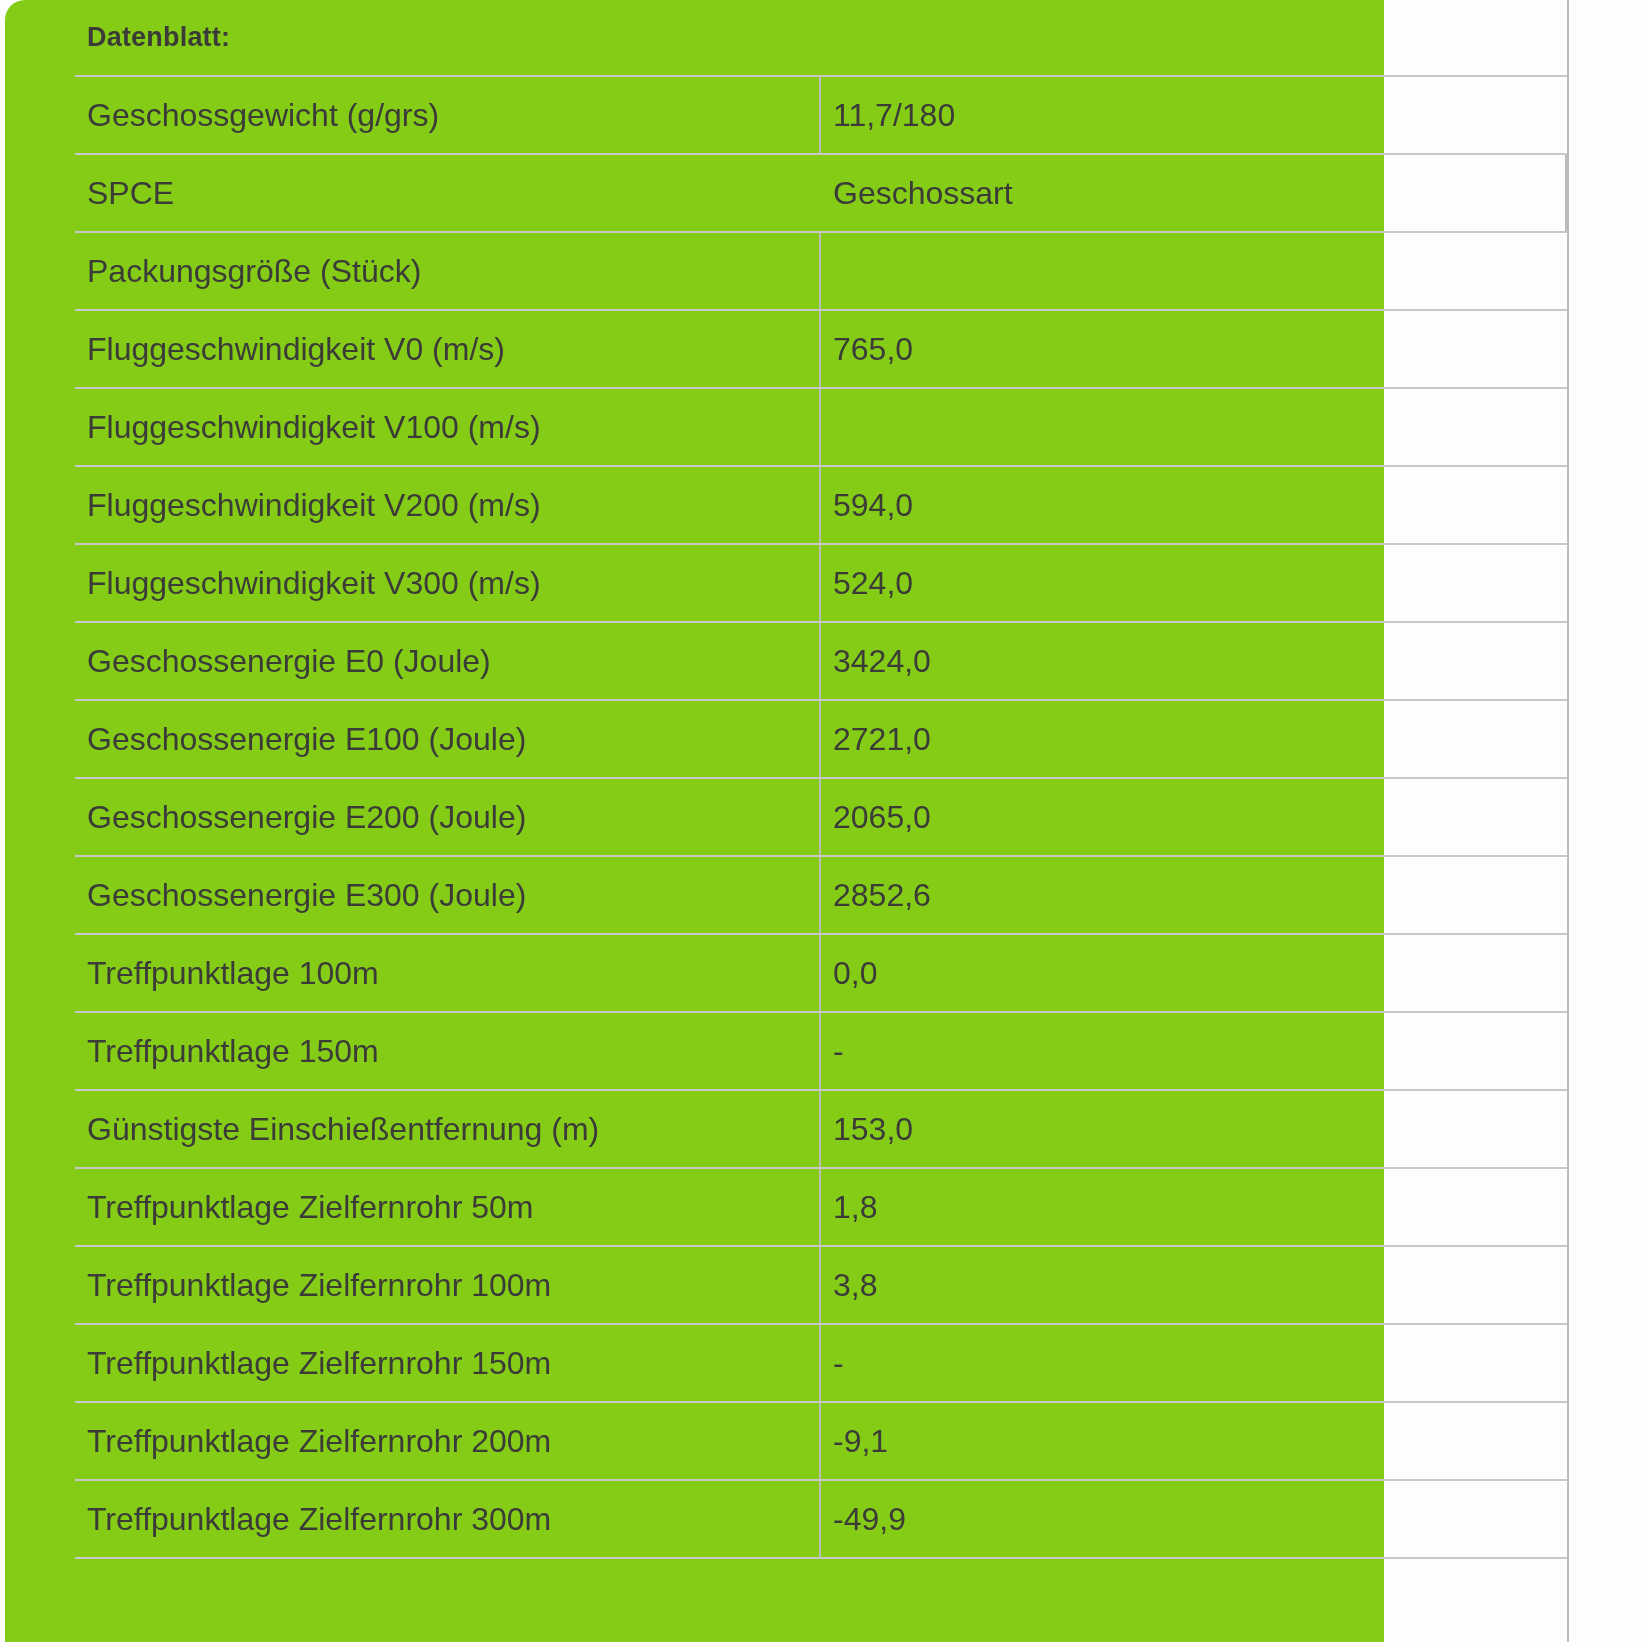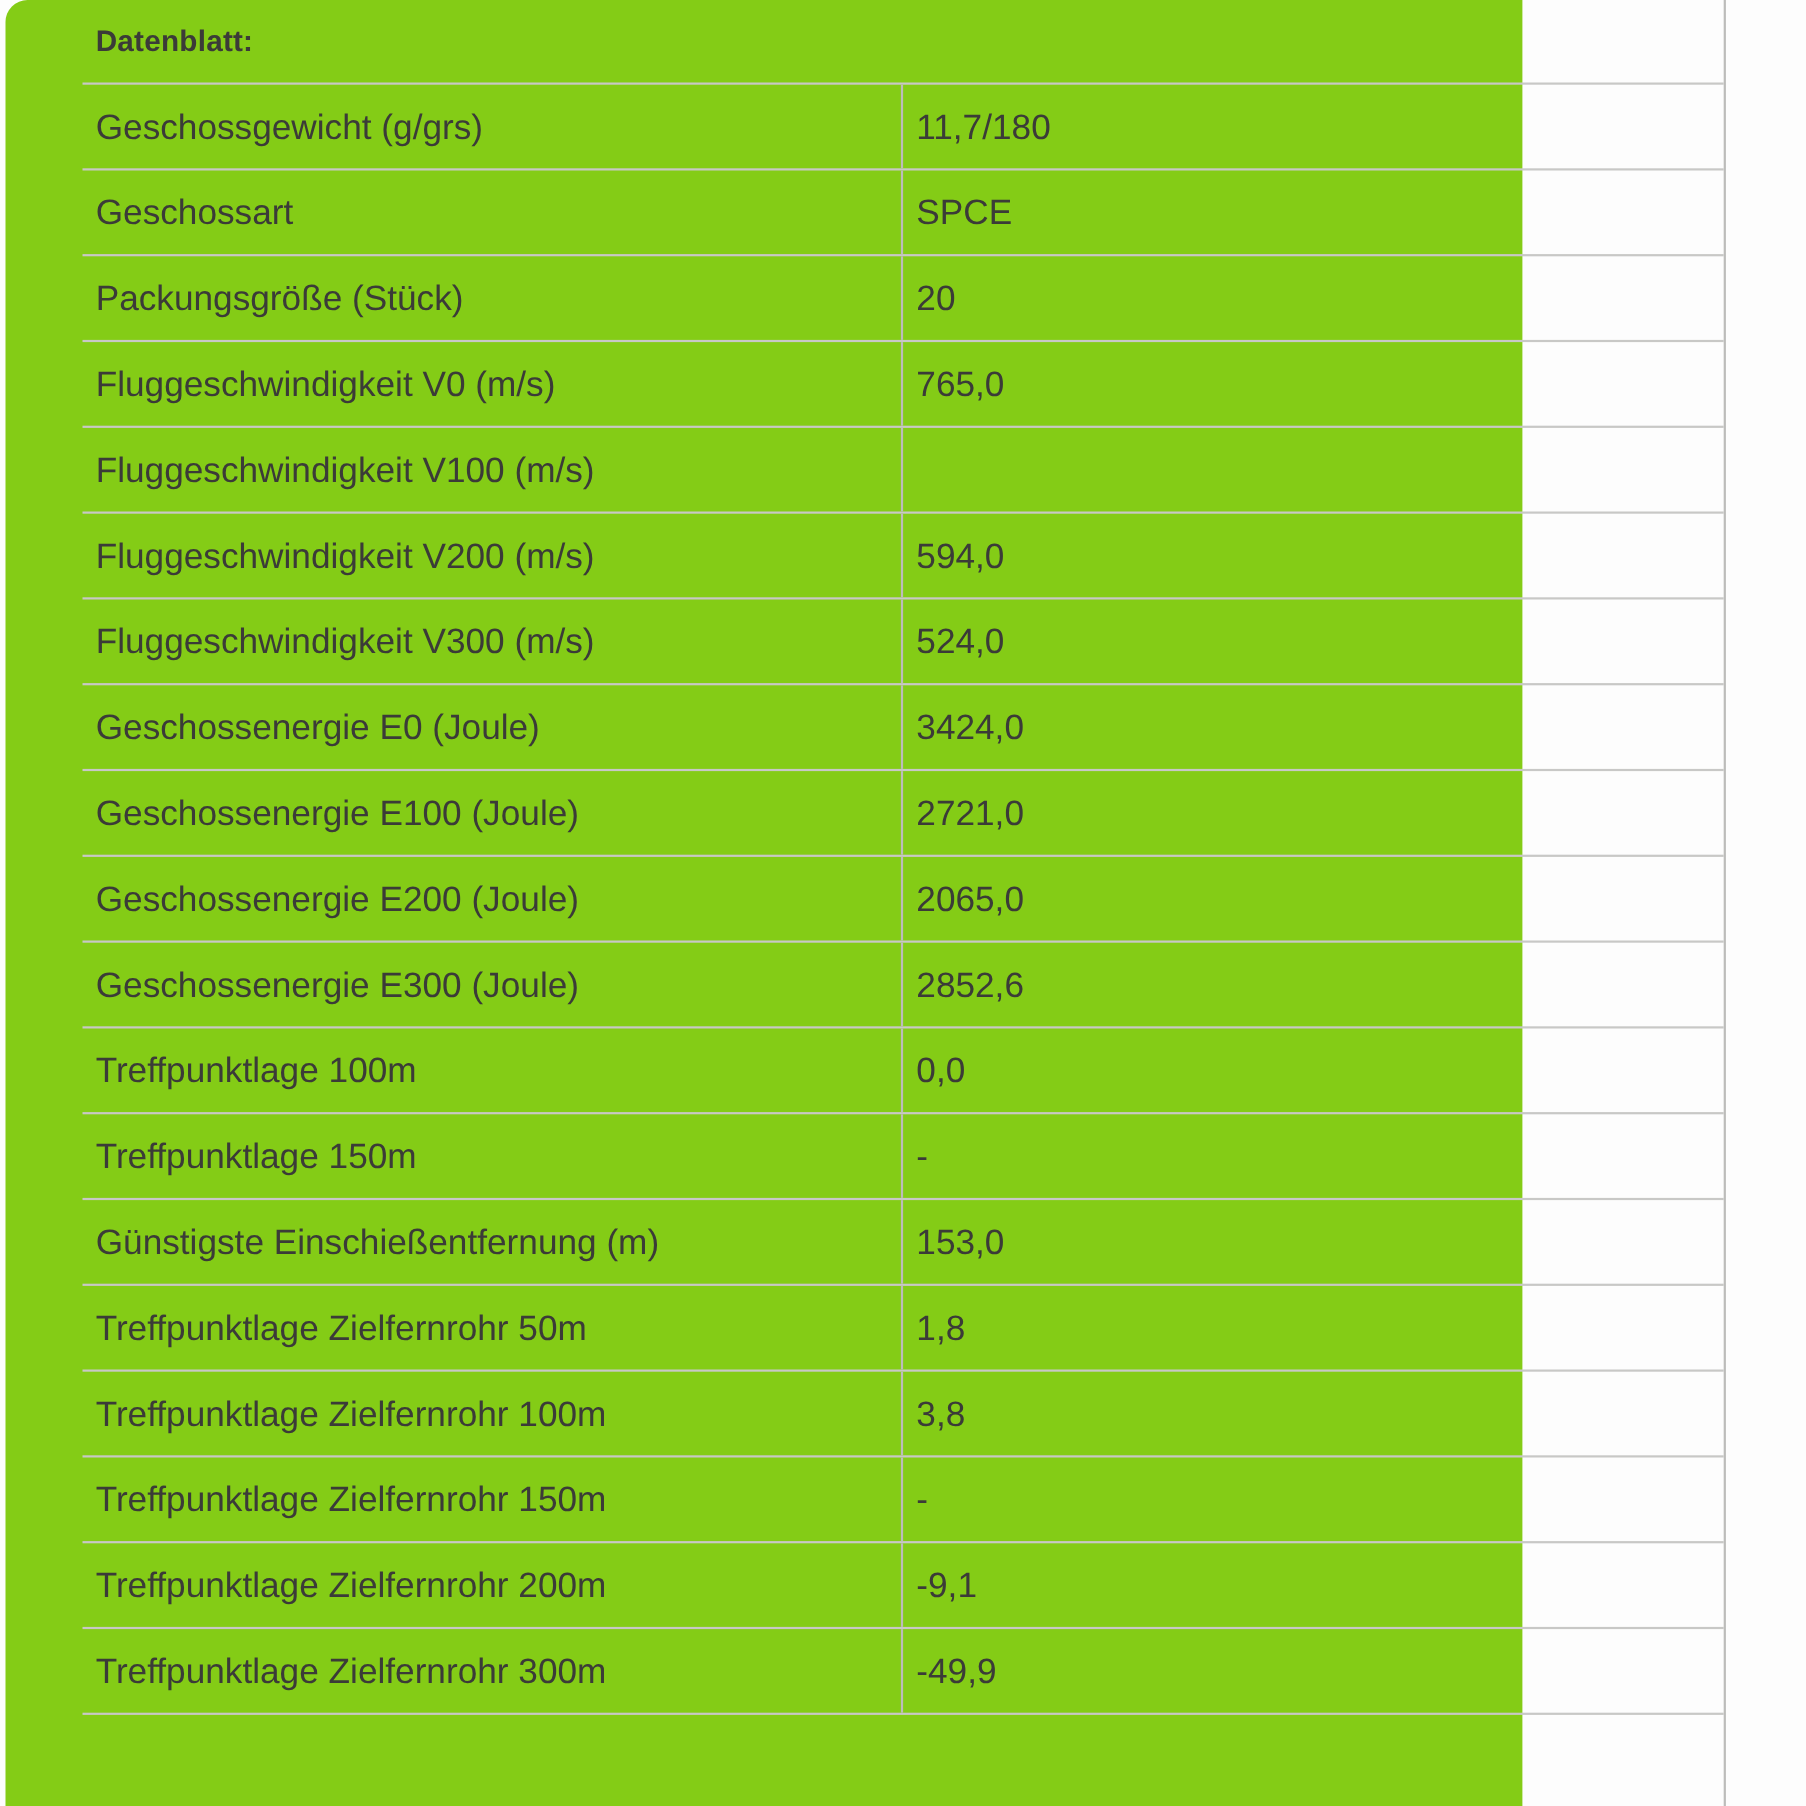--- a/index.html
+++ b/index.html
@@ -80,27 +80,26 @@
       <div class="ds-header">Datenblatt:</div>
 
       <div>
 
           <div class="ds-row">
             <div class="ds-cell ds-label">Geschossgewicht (g/grs)</div>
             <div class="ds-cell ds-value">11,7/180</div>
           </div>
 
           <div class="ds-row">
+            <div class="ds-cell ds-value">SPCE</div>
             <div class="ds-cell ds-label">Geschossart</div>
-            <div class="ds-cell ds-value">SPCE</div>
           </div>
 
           <div class="ds-row">
             <div class="ds-cell ds-label">Packungsgröße (Stück)</div>
-            <div class="ds-cell ds-value">20</div>
           </div>
 
           <div class="ds-row">
             <div class="ds-cell ds-label">Fluggeschwindigkeit V0 (m/s)</div>
             <div class="ds-cell ds-value">765,0</div>
           </div>
 
           <div class="ds-row">
             <div class="ds-cell ds-label">Fluggeschwindigkeit V100 (m/s)</div>
           </div>

